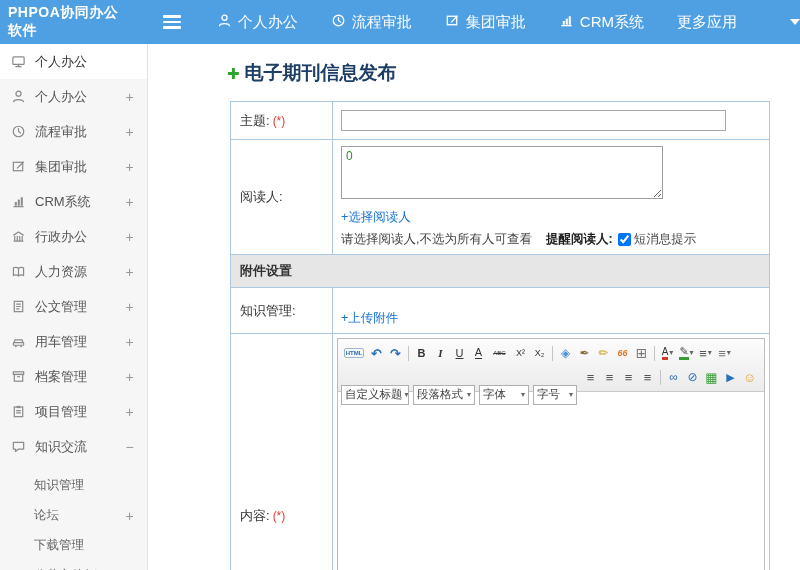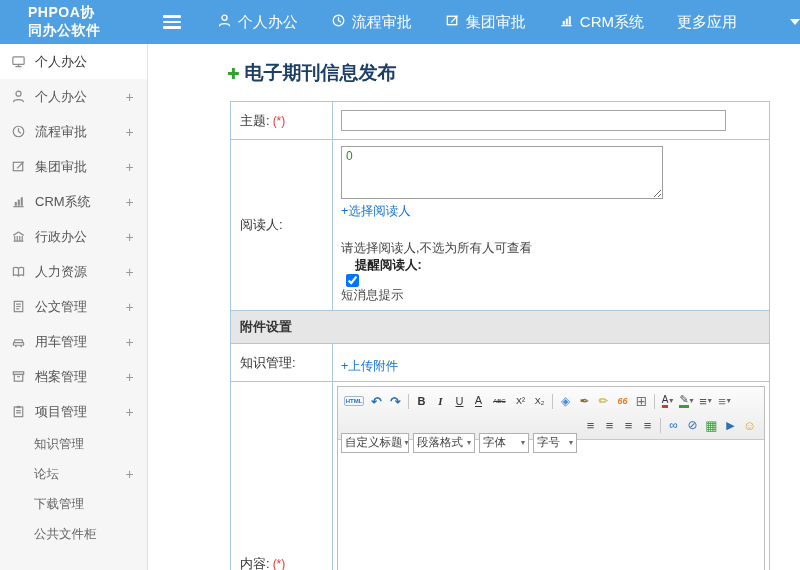--- a/index.html
+++ b/index.html
@@ -5,56 +5,56 @@
   :root{
     --c-topbar:#4f9fe3; --c-link:#1673d2; --c-required:#e53935; --c-title:#1d3f66;
     --c-table-border:#a9c9e2; --c-section-bg:#e6e6e6; --c-accent-green:#2fa32f;
   }
   *{box-sizing:border-box;margin:0;padding:0;}
   html,body{width:800px;height:570px;overflow:hidden;}
   body{font-family:"Liberation Sans","DejaVu Sans",sans-serif;background:#fff;position:relative;font-size:13px;color:#333;}
 
   
   .topbar{height:44px;background:var(--c-topbar);display:flex;align-items:center;color:#fff;}
-  .brand{font-size:14px;font-weight:bold;padding:0 28px;width:172px;letter-spacing:.5px;cursor:pointer;}
+  .brand{font-size:14px;font-weight:bold;padding:0 8px;width:172px;letter-spacing:.5px;cursor:pointer;}
   .burger{margin-left:32px;display:flex;flex-direction:column;gap:3px;cursor:pointer;}
   .burger i{display:block;width:18px;height:2.5px;background:#fff;border-radius:1px;}
   .topnav{display:flex;align-items:center;margin-left:36px;gap:33px;font-size:15px;}
   .nav-item{display:flex;align-items:center;gap:6px;cursor:pointer;white-space:nowrap;}
   .nav-caret{margin-left:20px;width:0;height:0;border-left:5px solid transparent;border-right:5px solid transparent;border-top:6px solid #fff;cursor:pointer;}
 
   
   .sidebar{position:absolute;top:44px;left:0;bottom:0;width:148px;background:#f6f6f6;border-right:1px solid #e2e2e2;overflow:hidden;}
   .side-item{height:35px;display:flex;align-items:center;padding:0 12px 0 11px;font-size:13px;color:#555;cursor:pointer;}
   .side-item.active{background:#fff;color:#333;}
   .side-item .icn{width:15px;height:15px;margin-right:9px;display:inline-flex;flex:none;}
   .side-item .lbl{flex:1;}
   .toggle{color:#999;font-size:14px;width:11px;text-align:center;cursor:pointer;}
-  .sub-item{height:30px;display:flex;align-items:center;padding:0 12px 0 34px;font-size:12.5px;color:#666;cursor:pointer;}
+  .sub-item{height:30px;display:flex;align-items:flex-end;padding:0 12px 0 34px;font-size:12.5px;color:#666;cursor:pointer;}
   .sub-item .lbl{flex:1;}
 
   
   .content{position:absolute;left:149px;top:44px;right:0;bottom:0;background:#fff;padding:16px 0 0 78px;overflow:hidden;}
   .page-title{display:flex;align-items:center;gap:5px;}
   .plus-icon{color:var(--c-accent-green);font-weight:bold;font-size:15px;line-height:1;}
   .title-text{font-size:19px;font-weight:bold;color:var(--c-title);}
 
   table.form{border-collapse:collapse;margin:15px 0 0 3px;width:540px;table-layout:fixed;}
   table.form td{border:1px solid var(--c-table-border);font-size:13px;vertical-align:middle;}
   .lbl-cell{width:102px;padding:8px 6px 8px 9px;color:#333;margin-left:24px;}
   .val-cell{padding:6px 8px;}
   .req{color:var(--c-required);font-size:12px;margin-left:3px;}
   tr.r-subject{height:38px;} tr.r-readers{height:100px;} tr.r-section{height:30px;}
   tr.r-uploaded{height:38px;} tr.r-ops{height:38px;} tr.r-content{height:340px;}
   .section-cell{background:var(--c-section-bg);font-weight:bold;padding:7px 9px;color:#333;}
 
   .subject-input{width:385px;height:21px;border:1px solid #a6a6a6;padding:1px 4px;font-size:13px;font-family:inherit;}
   .readers-area{width:322px;height:53px;border:1px solid #9f9f9f;resize:both;font-size:12px;color:#2e8b2e;padding:2px 4px;font-family:inherit;display:block;}
-  a.link{color:var(--c-link);font-size:12.5px;text-decoration:none;display:inline-block;margin-top:4px;cursor:pointer;}
-  .hint-row{margin-top:20px;font-size:12.5px;color:#444;display:flex;align-items:flex-start;white-space:nowrap;flex-direction:column;}
+  a.link{color:var(--c-link);font-size:12.5px;text-decoration:none;display:inline-block;margin-top:10px;cursor:pointer;}
+  .hint-row{margin-top:5px;font-size:12.5px;color:#444;display:flex;align-items:center;white-space:nowrap;}
   .remind{font-weight:bold;color:#222;margin-left:14px;}
   .hint-row input{margin:0 3px 0 5px;width:13px;height:13px;}
 
   
   .editor-cell{padding:4px;vertical-align:top !important;}
   .editor{border:1px solid #bdbdbd;}
   .toolbar{background:linear-gradient(#fcfcfc,#ebebeb);border-bottom:1px solid #c9c9c9;padding:2px 3px;}
   .tb-row{display:flex;align-items:center;height:24px;}
   .tb{min-width:19px;height:19px;display:inline-flex;align-items:center;justify-content:center;font-size:11px;color:#333;border-radius:2px;cursor:pointer;line-height:1;}
   .tb-div{width:1px;height:15px;background:#c5c5c5;margin:0 3px;flex:none;}
@@ -252,20 +252,29 @@
     <span class="icn" data-name="clipboard-icon">
         <svg width="15" height="15" viewBox="0 0 16 16">
           <rect x="3.5" y="3.2" width="9" height="10.3" fill="none" stroke="#8b8b8b" stroke-width="1.3"></rect>
           <rect x="6" y="2" width="4" height="2.4" fill="#8b8b8b"></rect>
           <path d="M5.5 7h5M5.5 9.5h5" stroke="#8b8b8b" stroke-width="1.3"></path>
         </svg>
       </span>
     <span class="lbl" data-name="sidebar-item-label">项目管理</span>
     <span class="toggle" data-name="expand-toggle">+</span>
   </div>
+  <div class="side-item" data-name="sidebar-item-knowledge">
+    <span class="icn" data-name="chat-icon">
+        <svg width="15" height="15" viewBox="0 0 16 16">
+          <path d="M2.5 3.5h11v7.2H8l-3.2 2.6v-2.6H2.5z" fill="none" stroke="#8b8b8b" stroke-width="1.3" stroke-linejoin="round"></path>
+        </svg>
+      </span>
+    <span class="lbl" data-name="sidebar-item-label">知识交流</span>
+    <span class="toggle" data-name="collapse-toggle">−</span>
+  </div>
   <div class="sub-item" data-name="sidebar-subitem-knowledge-mgmt">
     <span class="lbl" data-name="sidebar-subitem-label">知识管理</span>
     <span class="toggle" data-name="expand-toggle"></span>
   </div>
   <div class="sub-item" data-name="sidebar-subitem-forum">
     <span class="lbl" data-name="sidebar-subitem-label">论坛</span>
     <span class="toggle" data-name="expand-toggle">+</span>
   </div>
   <div class="sub-item" data-name="sidebar-subitem-download">
     <span class="lbl" data-name="sidebar-subitem-label">下载管理</span>
@@ -309,21 +318,21 @@
       </td>
     </tr>
     <tr class="r-section" data-name="attachment-section-row">
       <td class="section-cell" colspan="2" data-name="attachment-section-header">附件设置</td>
     </tr>
     <tr class="r-ops" data-name="attachment-ops-row">
       <td class="lbl-cell" data-name="attachment-ops-label-cell">
         <span data-name="attachment-ops-label">知识管理:</span>
       </td>
       <td class="val-cell" data-name="attachment-ops-value-cell">
-        <a class="link" style="margin-top:8px" data-name="upload-attachment-link">+上传附件</a>
+        <a class="link" style="margin-top:16px" data-name="upload-attachment-link">+上传附件</a>
       </td>
     </tr>
     <tr class="r-content" data-name="content-row">
       <td class="lbl-cell" data-name="content-label-cell">
         <span data-name="content-label">内容:</span><span class="req" data-name="required-mark">(*)</span>
       </td>
       <td class="editor-cell" data-name="content-editor-cell">
         <div class="editor" data-name="rich-text-editor">
           <div class="toolbar" data-name="editor-toolbar">
             <div class="tb-row" data-name="editor-toolbar-row1">

